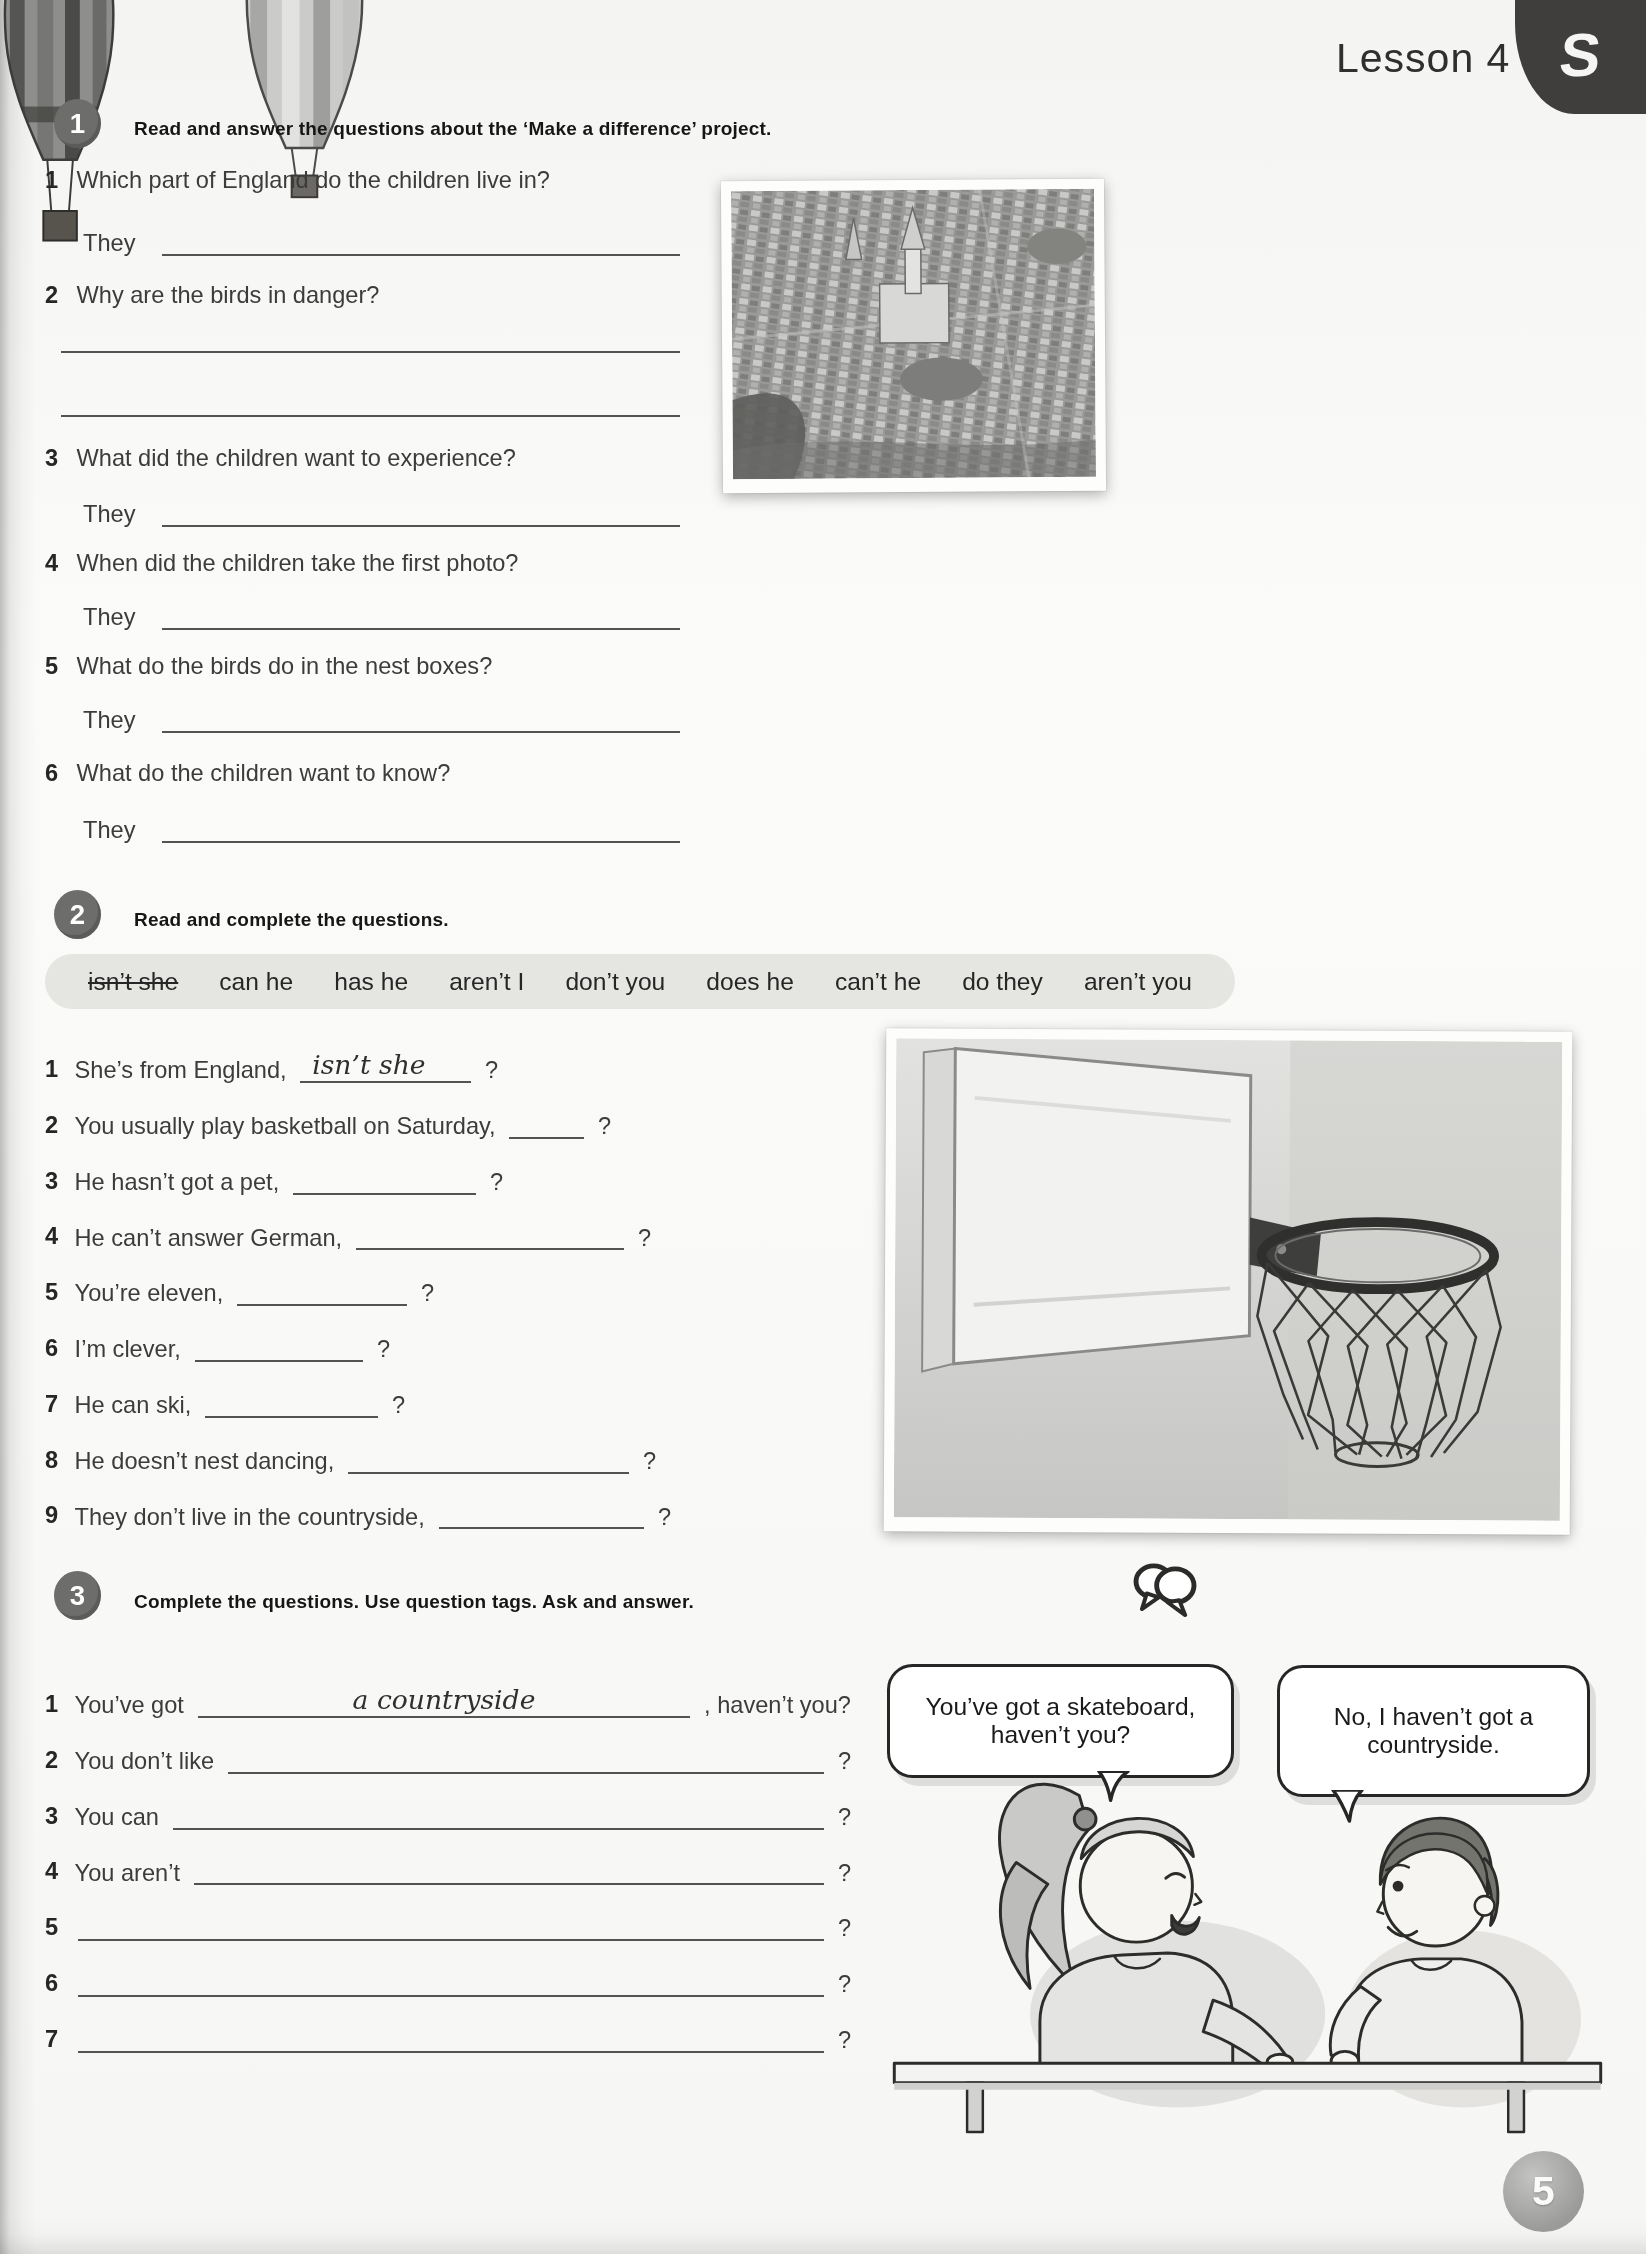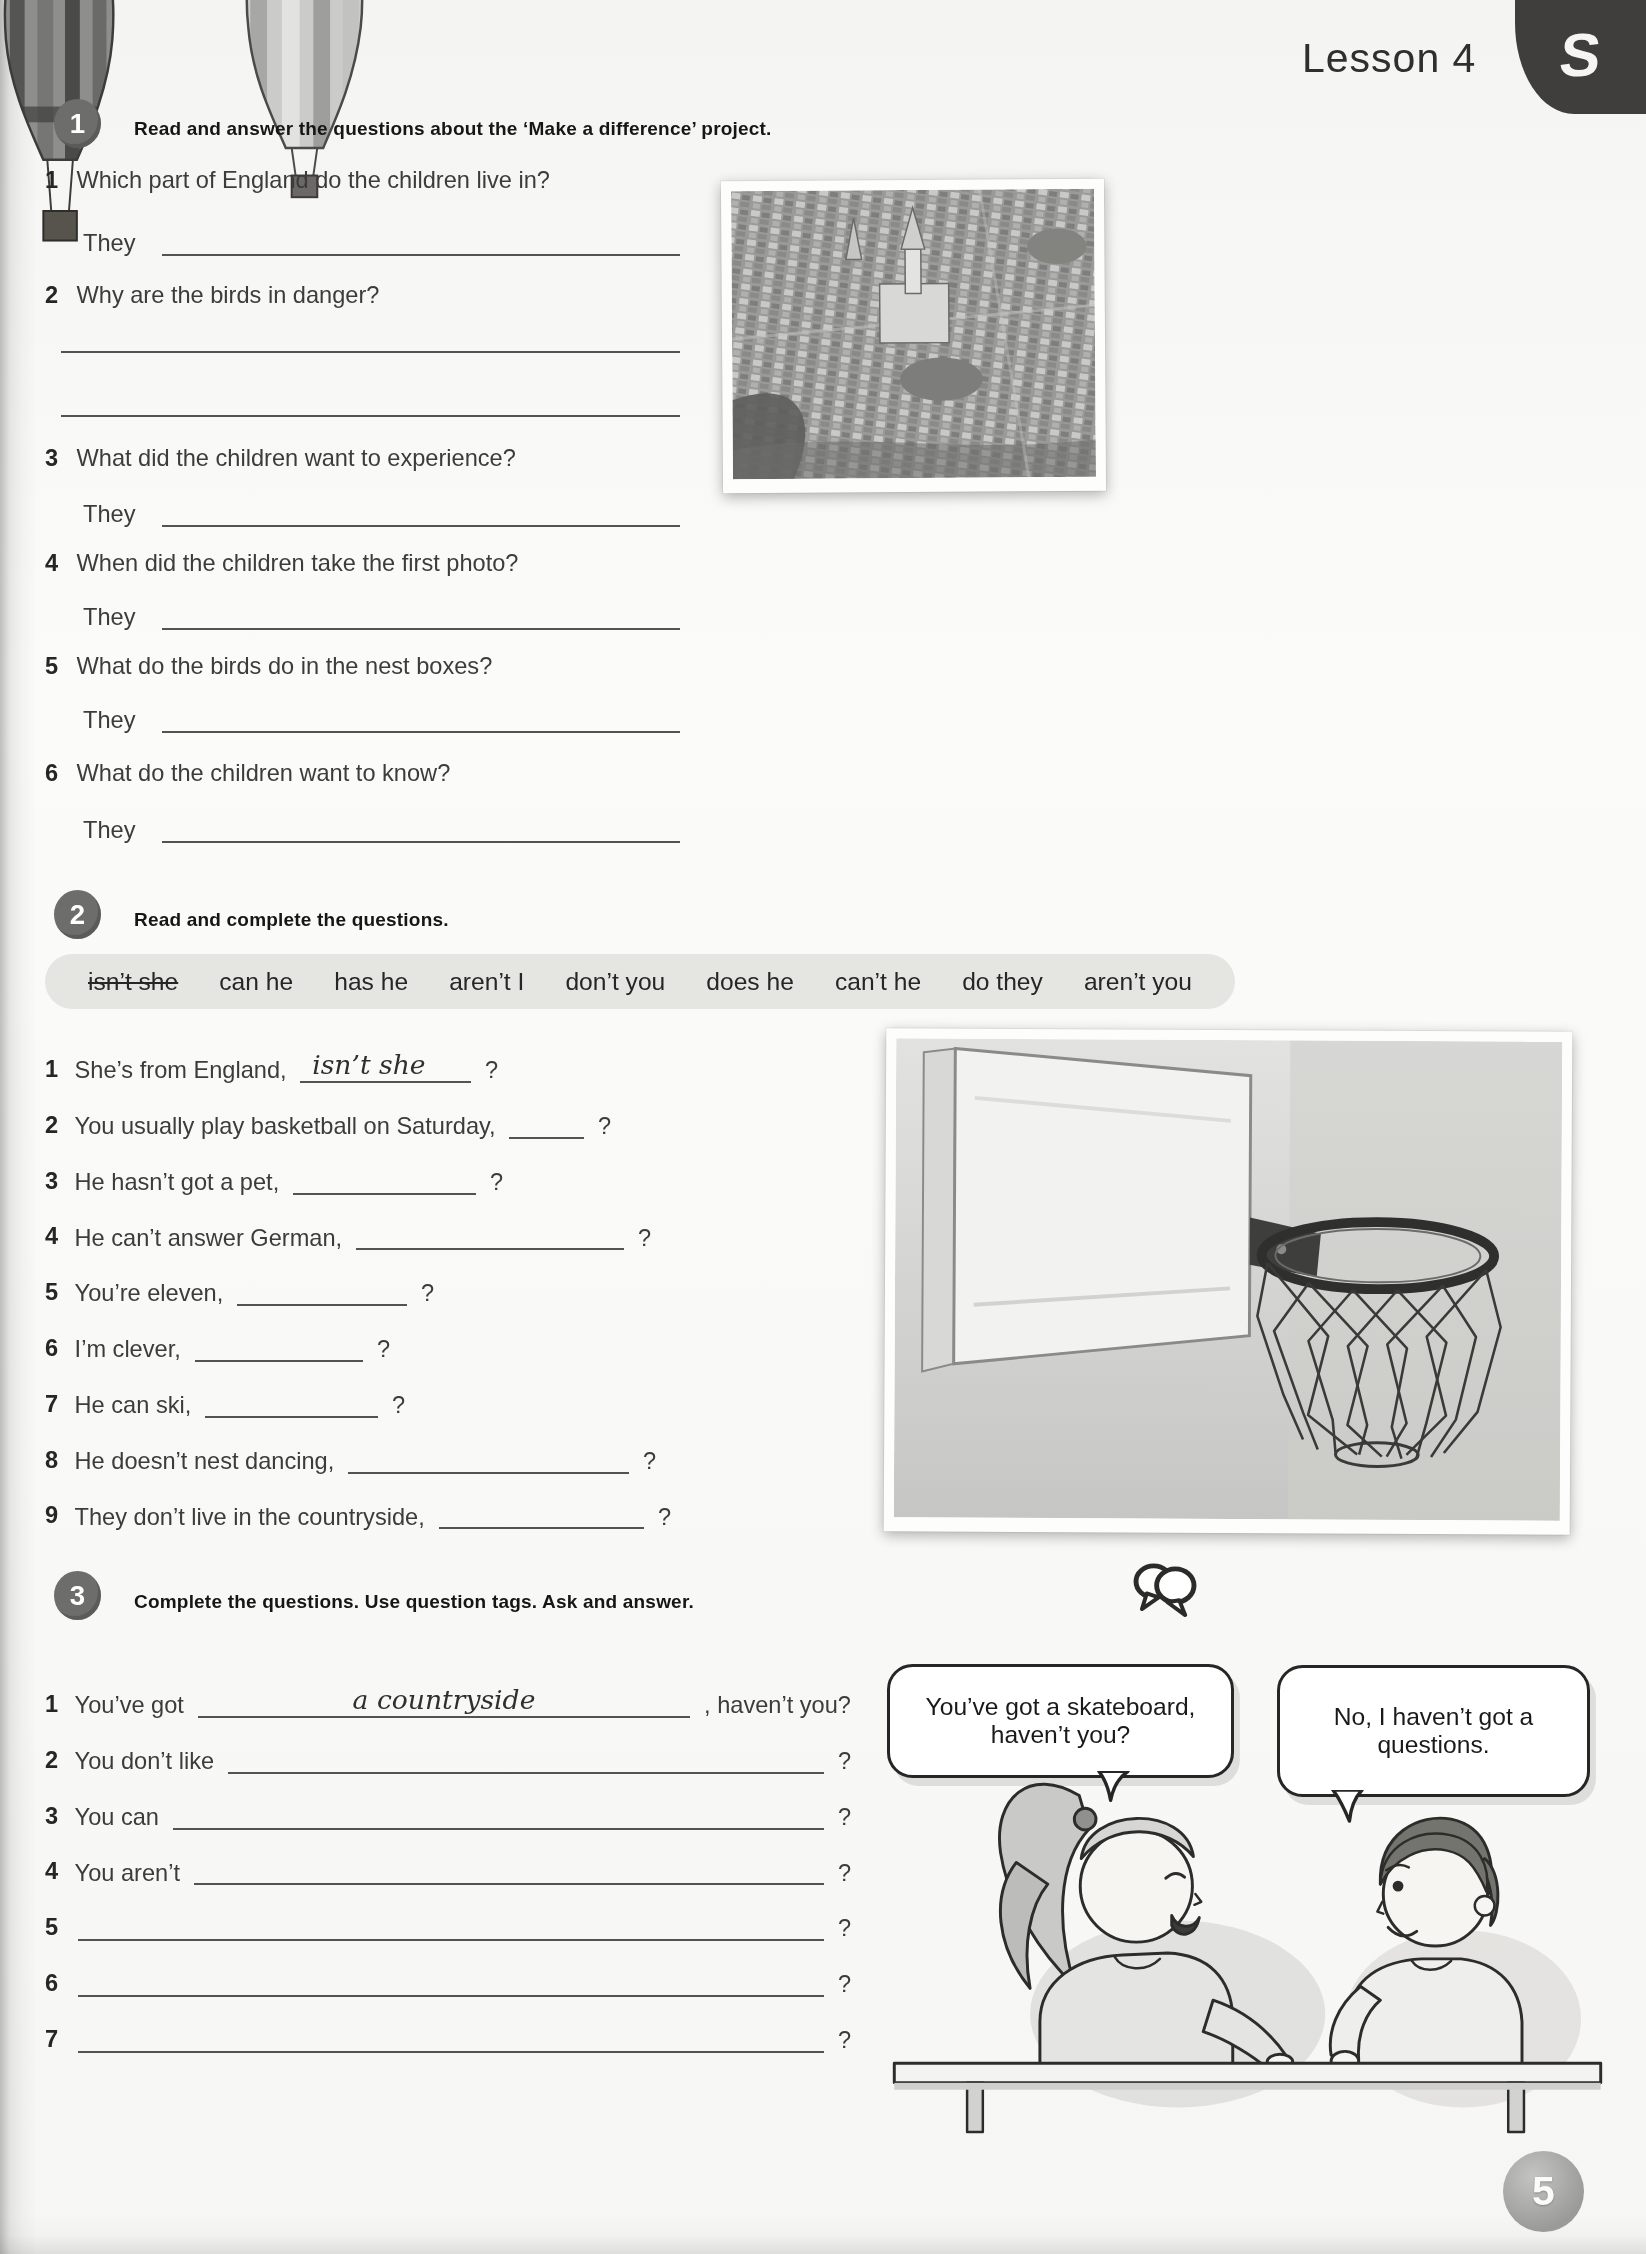--- a/index.html
+++ b/index.html
@@ -5,21 +5,21 @@
   html,body{margin:0;padding:0;background:#6a6a68;}
   .page{
     position:relative;width:1646px;height:2255px;overflow:hidden;
     font-family:"Liberation Sans",sans-serif;color:#3c3c3a;
     background:
       linear-gradient(90deg, rgba(50,50,48,0.30) 0px, rgba(50,50,48,0.10) 9.9px, rgba(50,50,48,0.04) 21.7px, rgba(0,0,0,0) 37px),
       linear-gradient(0deg, rgba(0,0,0,0.10) 0px, rgba(0,0,0,0.02) 19.7px, rgba(0,0,0,0) 39px),
       linear-gradient(180deg,#f4f4f2 0%,#fbfbf9 30%,#f6f6f4 100%);
   }
   
-  .lesson-label{position:absolute;left:1302px;top:35px;font-size:41px;color:#2f2f2d;letter-spacing:1px;}
+  .lesson-label{position:absolute;left:1336px;top:35px;font-size:41px;color:#2f2f2d;letter-spacing:1px;}
   .s-tab{position:absolute;left:1515px;top:0;width:131px;height:114px;background:#3f3e3c;
     border-bottom-left-radius:59px 91px;}
   .s-tab .letter{position:absolute;left:45px;top:19.7px;font-size:61px;font-weight:bold;color:#f5f5f3;transform:skewX(-6deg);}
   
   .badge{position:absolute;left:54px;width:47px;height:49px;border-radius:50%;background:#6d6d6b;color:#fff;
     font-weight:bold;font-size:27.6px;display:flex;align-items:center;justify-content:center;
     box-shadow:inset -3px -3.9px 0 rgba(0,0,0,0.16);}
   .ex-title{position:absolute;left:134px;font-weight:bold;font-size:19px;color:#161616;letter-spacing:0.2px;margin-top:8px;}
   
   .qrow{position:absolute;left:45px;display:flex;gap:11.8px;font-size:23.6px;color:#3c3c3a;}
@@ -369,21 +369,21 @@
     </div>
   </div>
 
   <div class="bubble" id="bubble-girl">
     <span>You’ve got a skateboard, haven’t you?</span>
     <svg class="tail" width="33" height="31.5" viewBox="0 0 34 32">
       <path d="M2,0 H32 C20,8 16,20 14,30 C12,18 8,8 2,0 Z" fill="#fff" stroke="#262626" stroke-width="3.5" stroke-linejoin="round"></path>
     </svg>
   </div>
   <div class="bubble" id="bubble-boy">
-    <span>No, I haven’t got a questions.</span>
+    <span>No, I haven’t got a countryside.</span>
     <svg class="tail" width="33" height="33" viewBox="0 0 34 34">
       <path d="M2,0 H32 C22,10 20,22 19,32 C14,20 9,9 2,0 Z" fill="#fff" stroke="#262626" stroke-width="3.5" stroke-linejoin="round"></path>
     </svg>
   </div>
 
   <svg id="cartoon" width="731" height="366" viewBox="0 0 742 372">
 
     <ellipse cx="300" cy="250" rx="150" ry="95" fill="#dbdbd9" opacity="0.8"></ellipse>
     <ellipse cx="590" cy="255" rx="120" ry="90" fill="#dedddb" opacity="0.8"></ellipse>
     <g stroke="#2c2c2a" stroke-width="3" stroke-linejoin="round" stroke-linecap="round">

